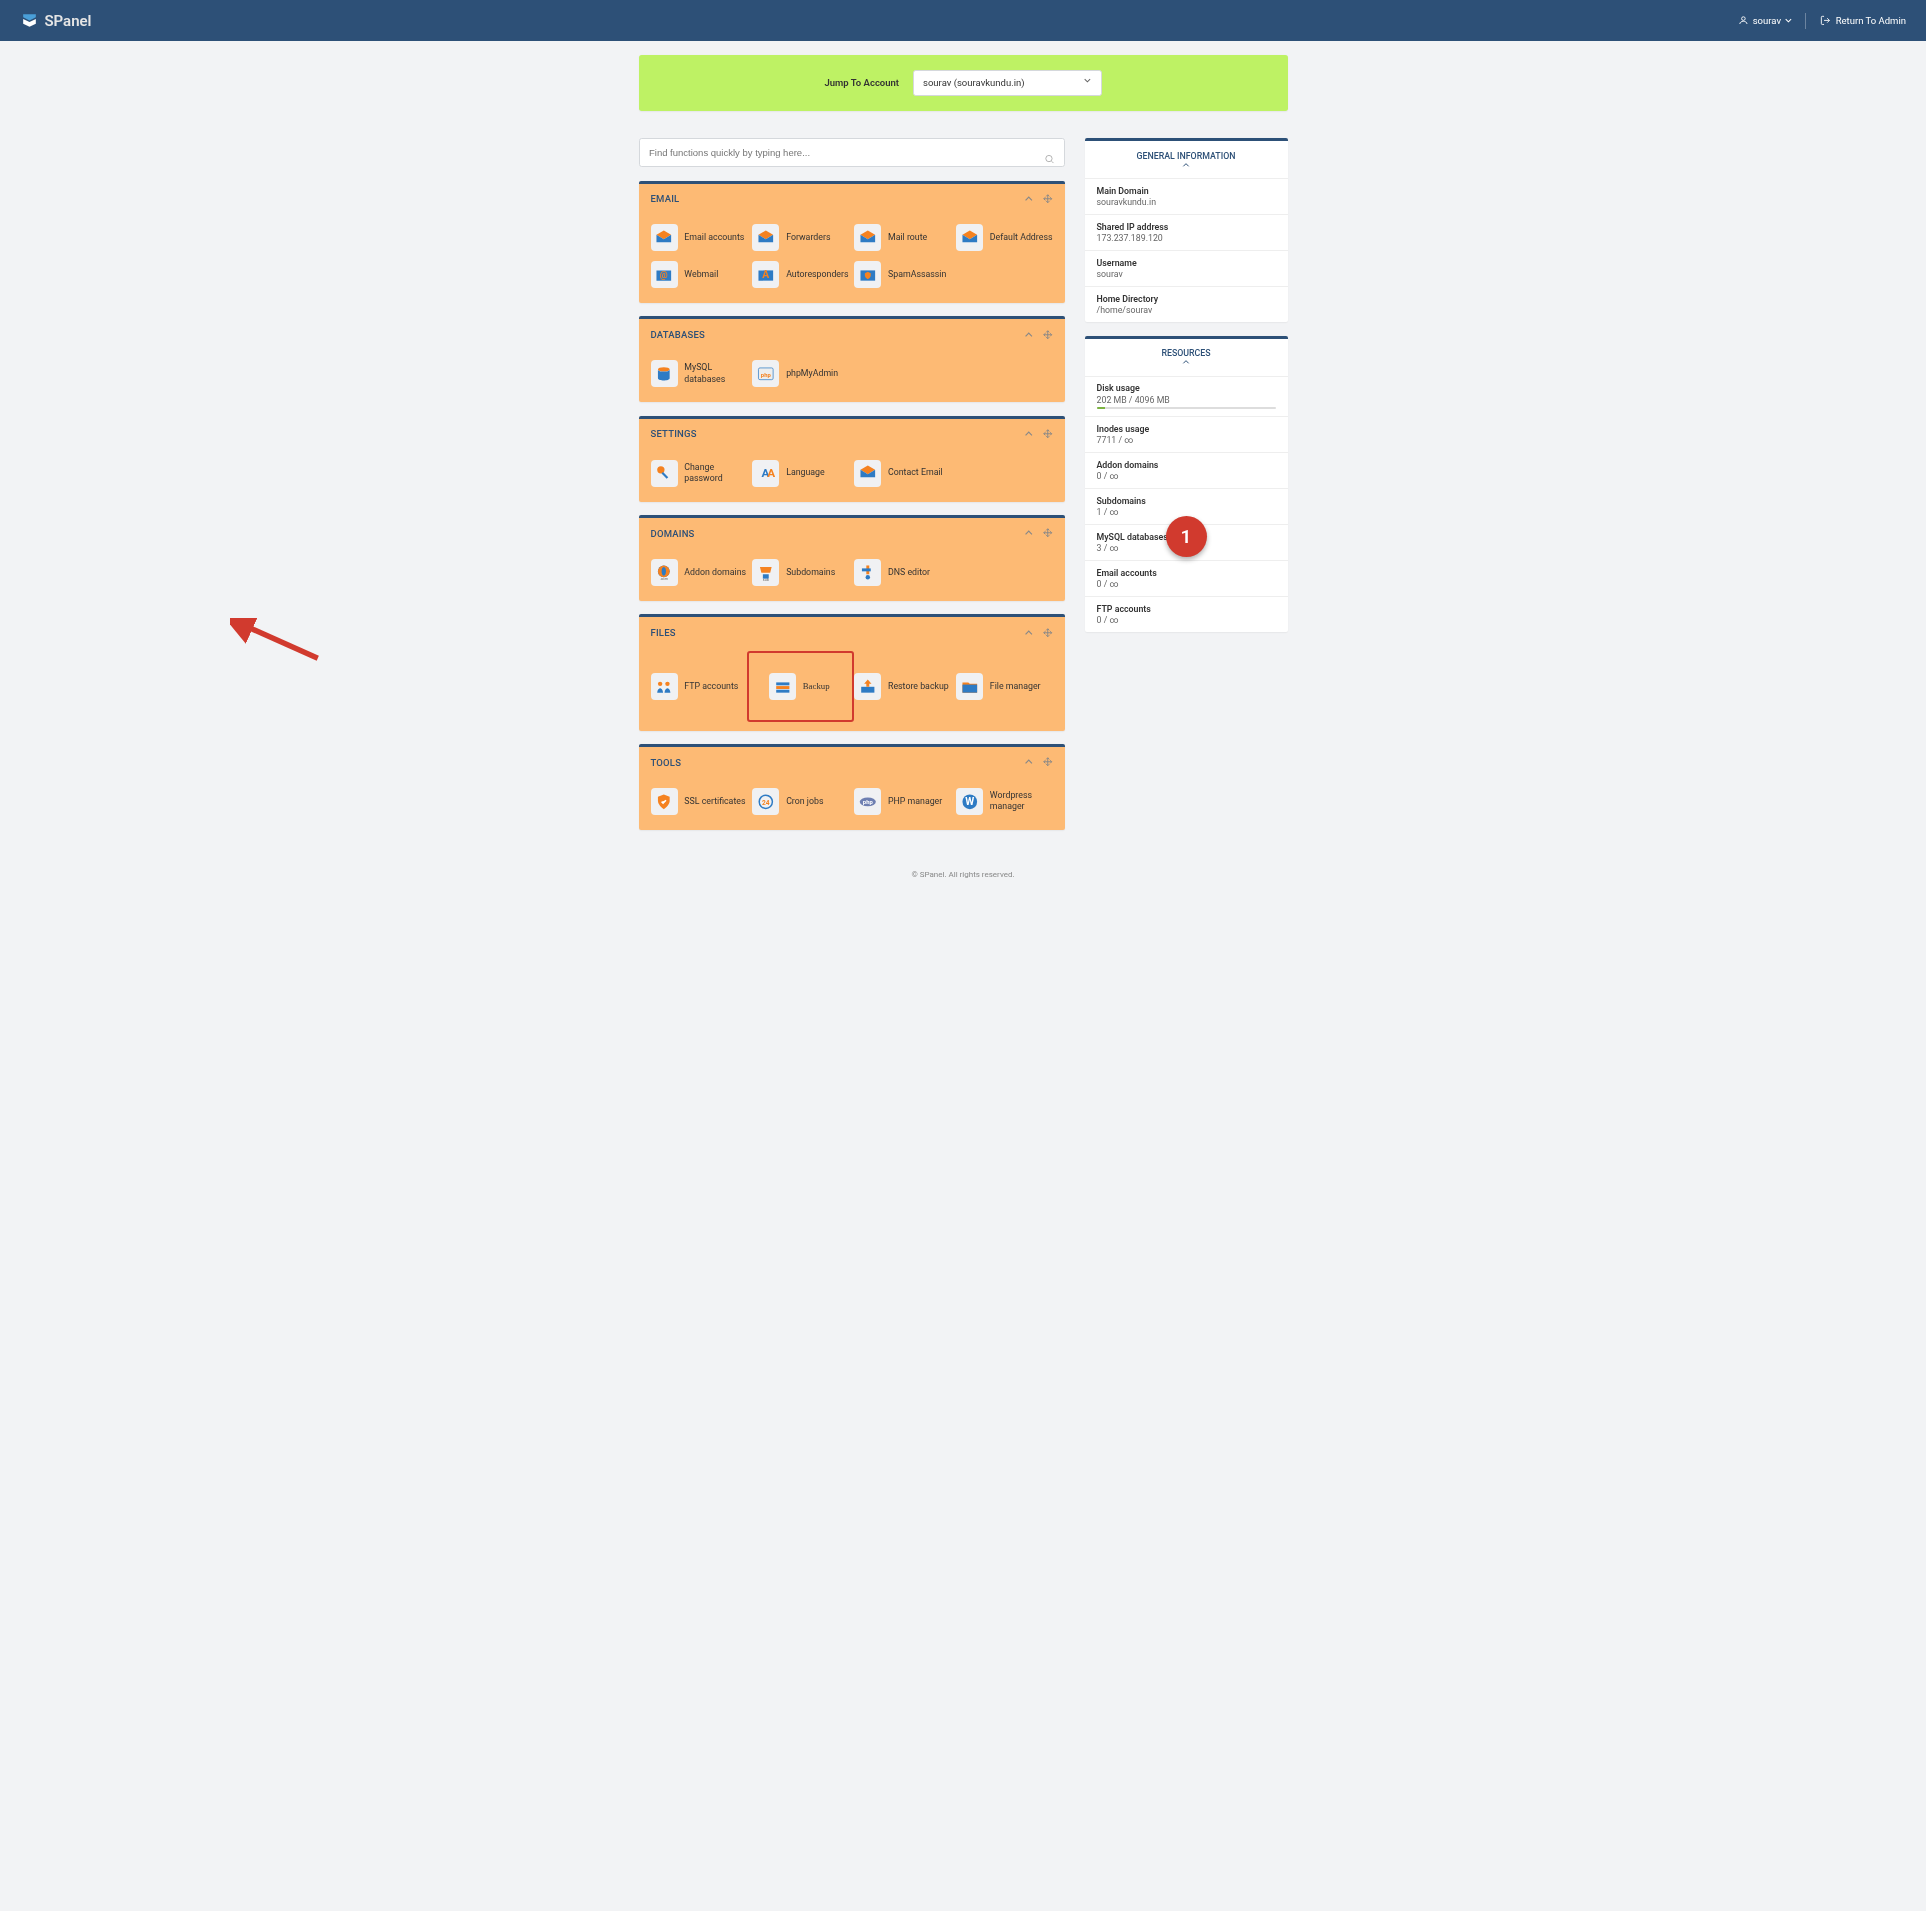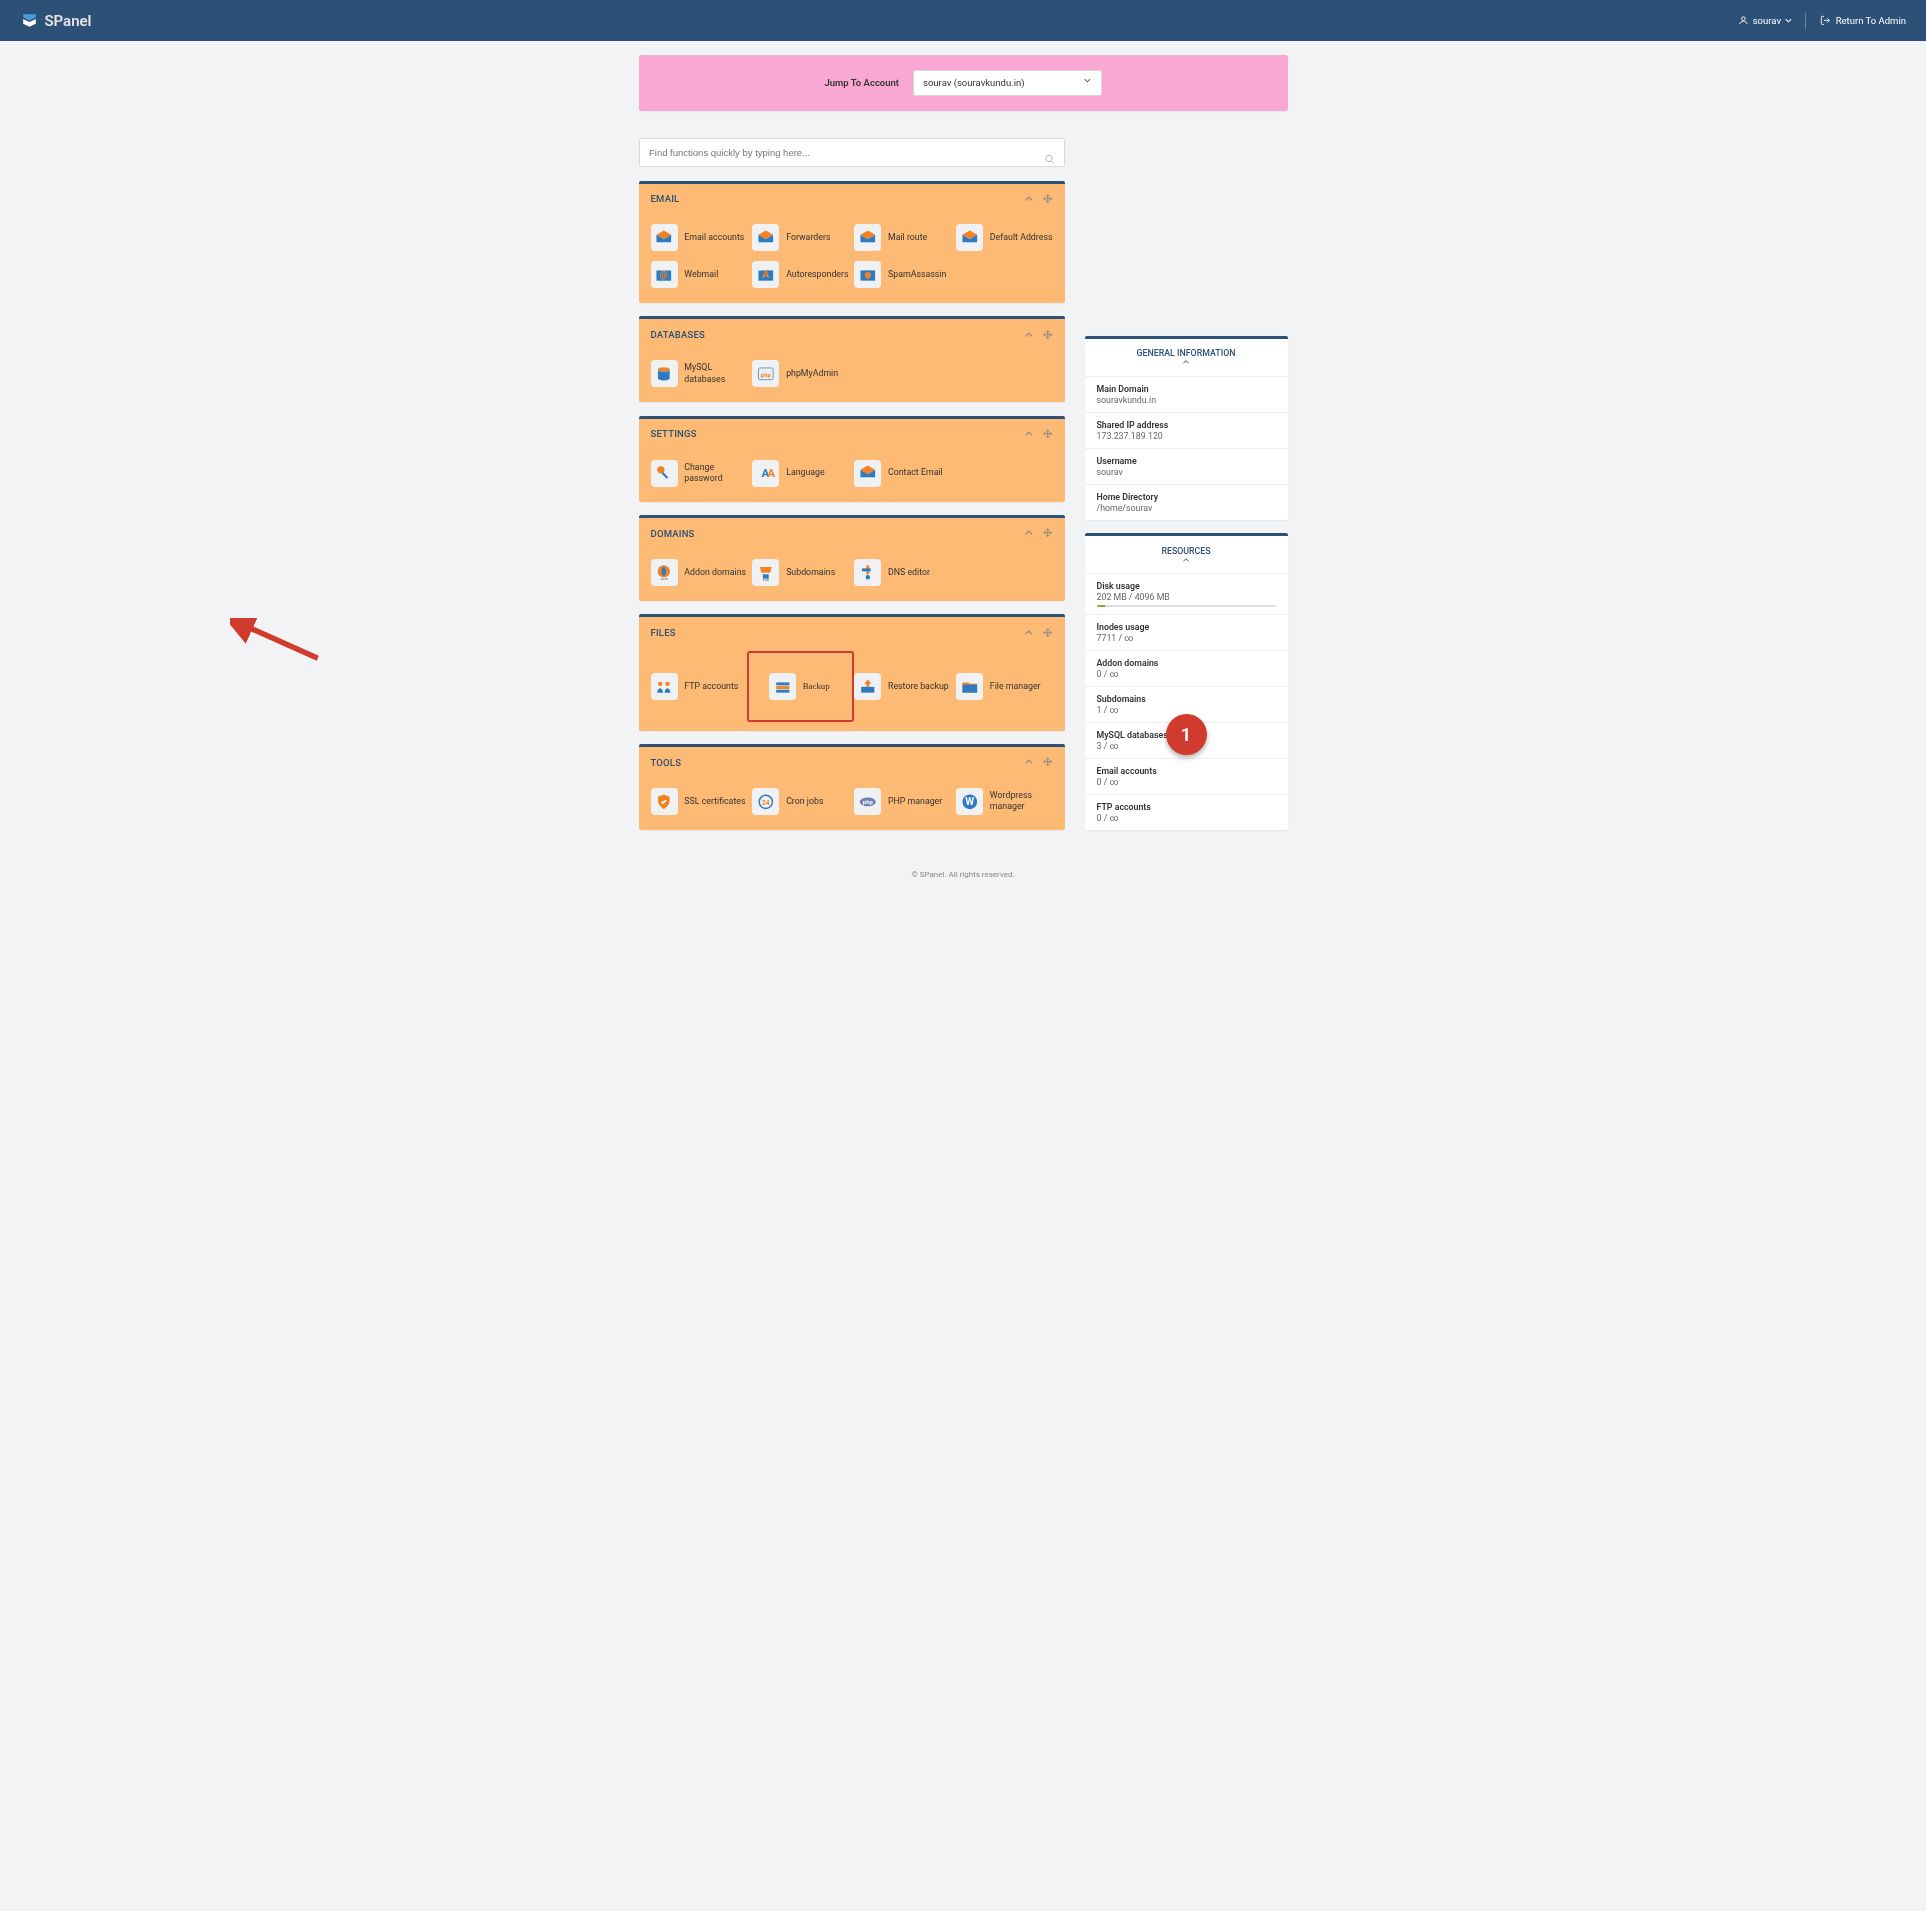--- a/index.html
+++ b/index.html
@@ -5,24 +5,24 @@
 * { box-sizing: border-box; margin: 0; padding: 0; }
 body { font-family: -apple-system, BlinkMacSystemFont, 'Segoe UI', Roboto, sans-serif; background: #f2f3f5; color: #333; }
 .header { background: #2d5077; height: 41px; display: flex; align-items: center; justify-content: space-between; padding: 0 20px; }
 .logo { display: flex; align-items: center; color: #e5e5e5; font-size: 15px; font-weight: 600; gap: 5.4px; }
 .logo svg { width: 19px; height: 19px; }
 .header-right { display: flex; align-items: center; gap: 13.5px; color: #fff; font-size: 9.5px; }
 .user-link { display: flex; align-items: center; gap: 4px; cursor: pointer; }
 .divider { width: 0.7px; height: 16px; background: rgba(255,255,255,0.3); }
 .return-link { display: flex; align-items: center; gap: 5.4px; cursor: pointer; }
 .container { max-width: 689px; margin: 0 auto; padding: 13.5px 20px; }
-.jump-panel { background: #f9a8d4; border-radius: 2.7px; padding: 15px; display: flex; align-items: center; justify-content: center; gap: 13.5px; margin-bottom: 27px; box-shadow: 0 0.7px 1.4px rgba(0,0,0,0.05); }
+.jump-panel { background: #bef264; border-radius: 2.7px; padding: 15px; display: flex; align-items: center; justify-content: center; gap: 13.5px; margin-bottom: 27px; box-shadow: 0 0.7px 1.4px rgba(0,0,0,0.05); }
 .jump-label { font-size: 9.5px; color: #333; font-weight: 600; }
 .jump-select { border: 0.7px solid #d5d8dc; border-radius: 2.7px; padding: 6.8px 9.5px; font-size: 9.5px; width: 189px; display: flex; justify-content: space-between; align-items: flex-start; cursor: pointer; background: #fff; }
-.layout { display: flex; gap: 20px; align-items: flex-end; }
+.layout { display: flex; gap: 20px; align-items: flex-start; }
 .main-col { flex: 1; min-width: 0; }
 .side-col { width: 203px; flex-shrink: 0; position: relative; }
 .search-box { width: 100%; border: 0.7px solid #d5d8dc; border-radius: 2.7px; padding: 8px 27px 8px 9.5px; font-size: 9.5px; background: #fff; margin-bottom: 13.5px; }
 .search-wrap { position: relative; }
 .search-icon { position: absolute; right: 9.5px; top: 50%; transform: translateY(-50%); color: #aaa; }
 .section { background: #fdba74; border-radius: 2px; margin-bottom: 13.5px; box-shadow: 0 0.7px 1.4px rgba(0,0,0,0.05); border-top: 3.4px solid #2d5077; overflow: hidden; }
 .section-header { padding: 9.5px 12px; display: flex; justify-content: space-between; align-items: center; }
 .section-title { color: #2d5077; font-size: 9.5px; font-weight: 500; letter-spacing: 0.2px; }
 .section-controls { display: flex; gap: 9.5px; color: #888; }
 .section-body { padding: 9.5px 12px 13.5px; display: grid; grid-template-columns: repeat(4, 1fr); gap: 6.8px 5.4px; }

